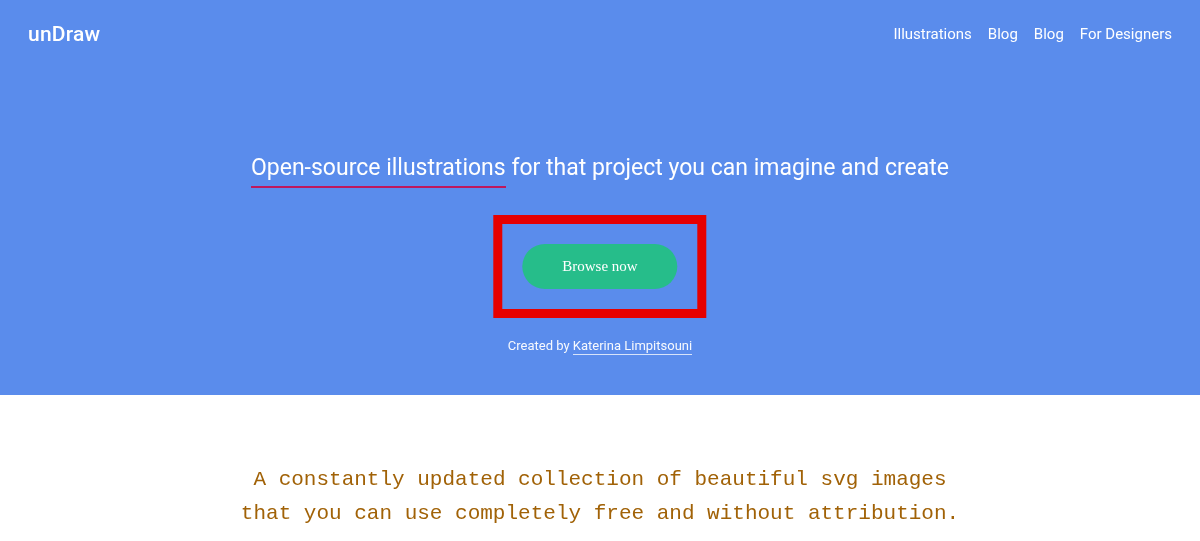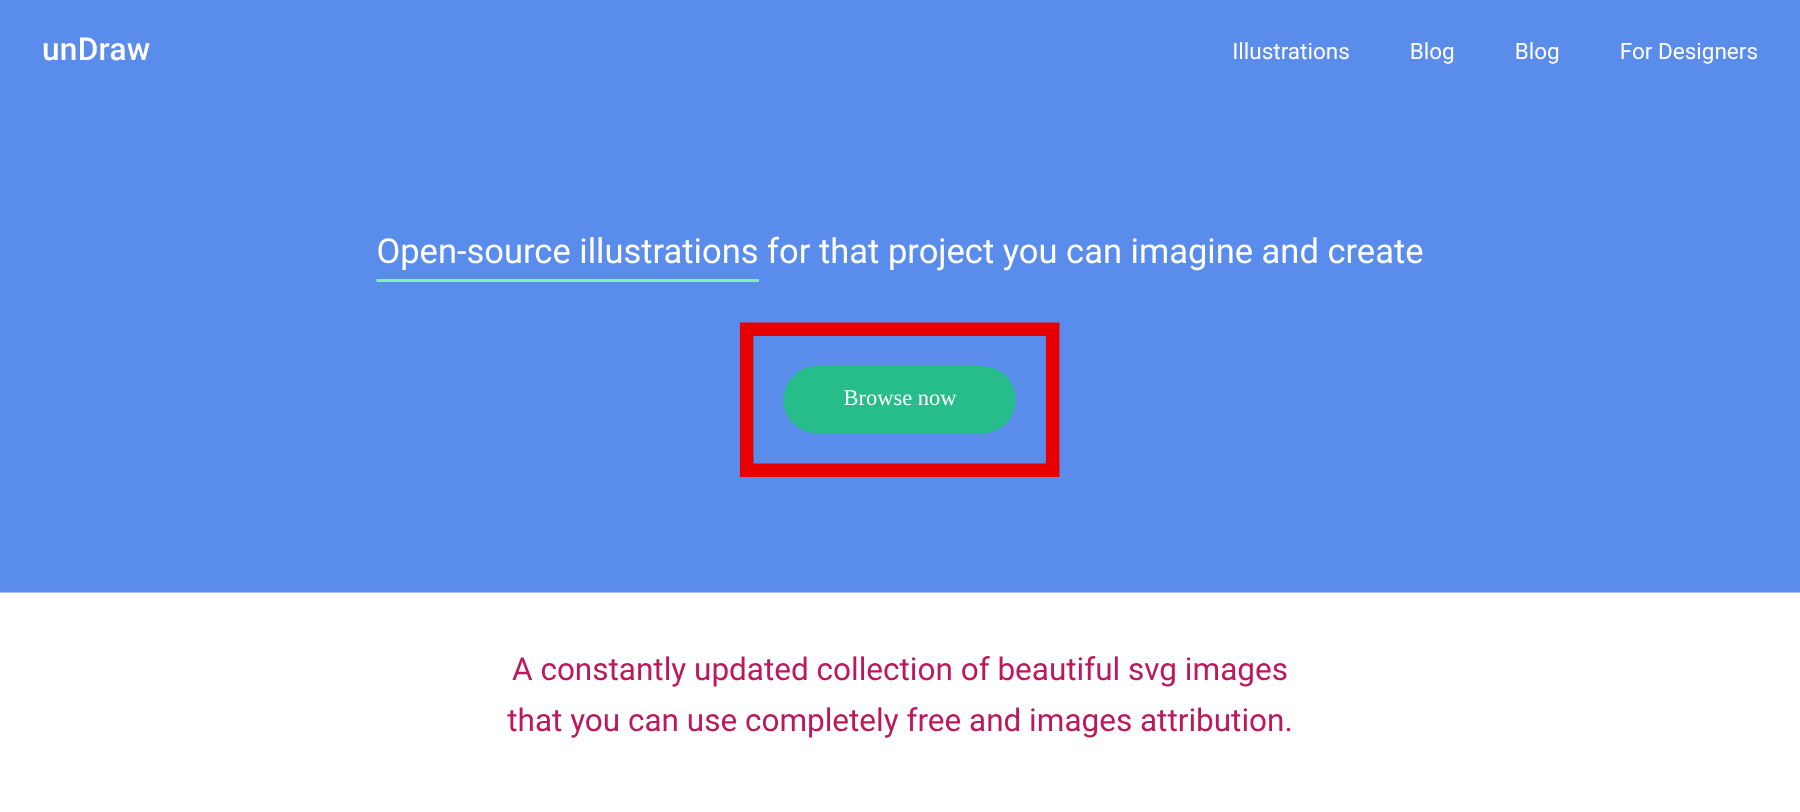--- a/index.html
+++ b/index.html
@@ -28,40 +28,40 @@
       padding: 22px 28px 0 28px;
     }
     .logo {
       font-size: 21px;
       font-weight: 500;
       color: #ffffff;
       letter-spacing: 0.2px;
     }
     .nav {
       display: flex;
-      gap: 40px;
+      gap: 16px;
     }
     .nav-item {
       font-size: 15px;
       color: #ffffff;
       cursor: pointer;
       font-weight: 400;
     }
     .tagline-wrap {
       text-align: center;
       margin-top: 108px;
     }
     .tagline {
       font-size: 23px;
       font-weight: 400;
       color: #ffffff;
       display: inline-block;
     }
     .tagline-underline {
-      border-bottom: 2px solid #86efac;
+      border-bottom: 2px solid #be185d;
       padding-bottom: 5px;
       display: inline-block;
     }
     .cta-wrap {
       position: absolute;
       top: 215px;
       left: 50%;
       transform: translateX(-50%);
       padding: 20px;
       border: 9px solid #e60000;
@@ -89,25 +89,26 @@
       color: #ffffff;
       opacity: 0.95;
     }
     .created-author {
       border-bottom: 1px solid rgba(255,255,255,0.8);
       padding-bottom: 1px;
       cursor: pointer;
     }
     .description {
       text-align: center;
-      margin-top: 36px;
-      color: #be185d;
+      margin-top: 68px;
+      color: #a16207;
       font-size: 21px;
       line-height: 1.6;
       font-weight: 400;
+      font-family: Liberation Mono, monospace;
     }
   </style>
 </head>
 <body>
 
 <div class="hero">
   <div class="header">
     <div class="logo">unDraw</div>
     <div class="nav">
       <span class="nav-item">Illustrations</span>
@@ -120,18 +121,21 @@
   <div class="tagline-wrap">
     <span class="tagline">
       <span class="tagline-underline">Open-source illustrations</span><span> for that project you can imagine and create</span>
     </span>
   </div>
 
   <div class="cta-wrap">
     <button class="cta-button">Browse now</button>
   </div>
 
+  <div class="created-by">
+    <span>Created by </span><span class="created-author">Katerina Limpitsouni</span>
+  </div>
 </div>
 
 <div class="description">
   <div>A constantly updated collection of beautiful svg images</div>
-  <div>that you can use completely free and images attribution.</div>
+  <div>that you can use completely free and without attribution.</div>
 </div>
 
 </body></html>

